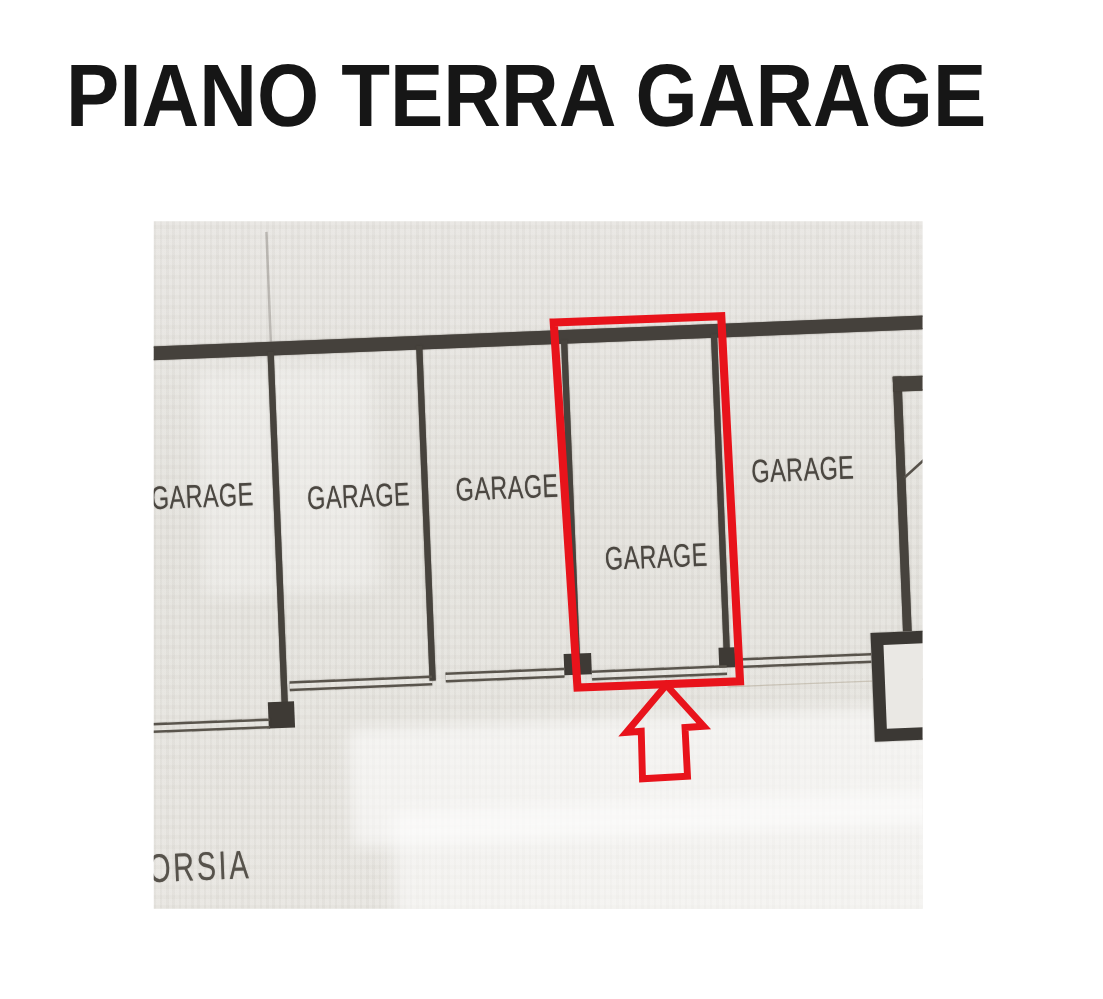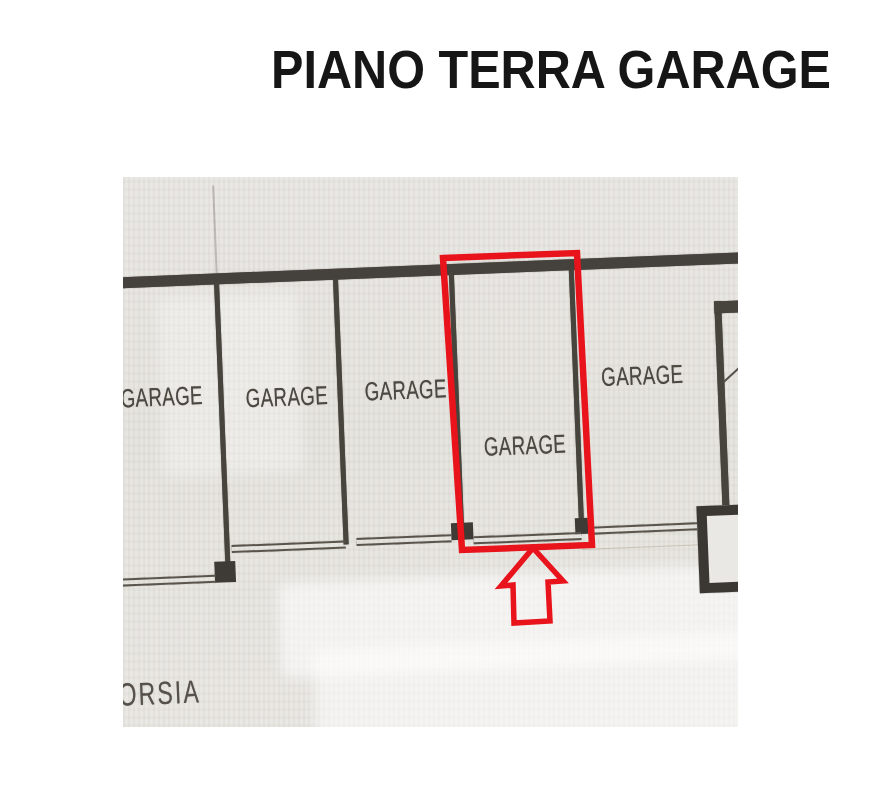--- a/index.html
+++ b/index.html
@@ -1,21 +1,21 @@
 <!DOCTYPE html>
 <html><head>
 <meta charset="utf-8">
 <style>
   html,body{margin:0;padding:0;background:#ffffff;width:882px;height:799px;overflow:hidden;
             font-family:"Liberation Sans",sans-serif;}
   .stage{position:relative;width:882px;height:799px;background:#ffffff;}
 
   
-  .title{position:absolute;top:41px;left:0;width:882px;text-align:right;
-         font-size:54px;font-weight:bold;color:#161616;line-height:1.05;white-space:nowrap;}
+  .title{position:absolute;top:41px;left:0;width:882px;text-align:center;
+         font-size:71px;font-weight:bold;color:#161616;line-height:1.05;white-space:nowrap;}
   .title .squeeze{display:inline-block;transform:translateX(-20px) scaleX(0.90);
                   transform-origin:center;letter-spacing:0px;}
 
   
   .plan{position:absolute;left:123px;top:177px;width:615px;height:550px;overflow:hidden;
         background:
           repeating-linear-gradient(90deg, rgba(110,105,95,0.045) 0 2px, rgba(255,255,255,0.03) 2px 5px),
           repeating-linear-gradient(0deg, rgba(110,105,95,0.03) 0 3px, rgba(255,255,255,0.02) 3px 8px),
           linear-gradient(180deg,#e9e7e3 0%,#e5e3de 45%,#e9e7e2 100%);}
   .drawing{position:absolute;left:0;top:0;width:100%;height:100%;

